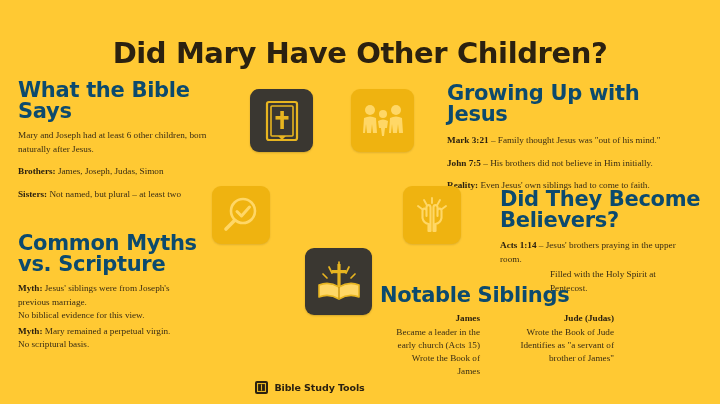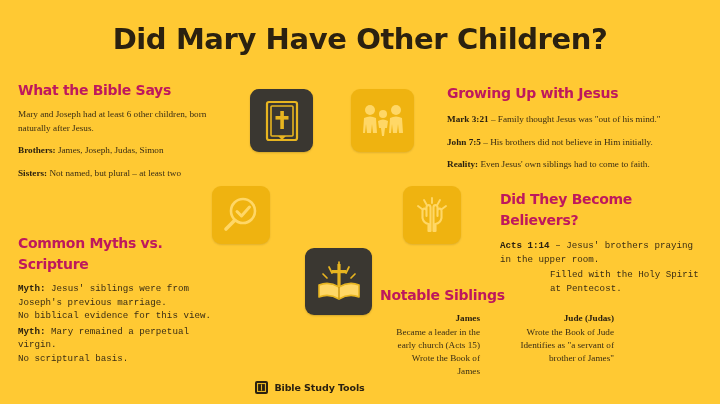--- a/index.html
+++ b/index.html
@@ -7,41 +7,41 @@
     width:720px;height:404px;overflow:hidden;
     background:#FFC933;
     font-family:"Liberation Sans", sans-serif;
     color:#241c0e;
   }
   .canvas{position:relative;width:720px;height:404px;}
   .abs{position:absolute;}
 
   
   #title{
-    top:22px;left:0;width:720px;text-align:center;
+    top:36px;left:0;width:720px;text-align:center;
     font-size:29px;font-weight:bold;letter-spacing:-0.4px;
     color:#2b2110;
     font-family:"DejaVu Sans", sans-serif;
   }
 
   
   .heading{
     font-family:"DejaVu Sans", sans-serif;
-    font-weight:bold;color:#be185d;
-    font-size:14px;line-height:21px;letter-spacing:-0.3px;
+    font-weight:bold;color:#0c4a6e;
+    font-size:21px;line-height:21px;letter-spacing:-0.3px;
   }
   
   .body{
     font-family:"Liberation Serif", serif;
     font-size:9.2px;line-height:13.5px;color:#3a2d14;
   }
   .body b{font-weight:bold;color:#2b2110;}
   .body p{margin:0 0 9px 0;}
   .body p:last-child{margin-bottom:0;}
-  .tight p{margin:0 2px 2px 0;font-family:Liberation Mono, monospace;}
+  .tight p{margin:0 15px 2px 0;}
 
   
   .tile{border-radius:9px;display:flex;align-items:center;justify-content:center;}
   .tile-dark{background:#3a3731;box-shadow:0 1px 2px rgba(0,0,0,.18);}
   .tile-gold{background:#EFB310;box-shadow:0 1px 2px rgba(0,0,0,.12);}
 
   
   .sib-col{width:100px;text-align:right;}
   .sib-name{
     font-family:"Liberation Serif", serif;

